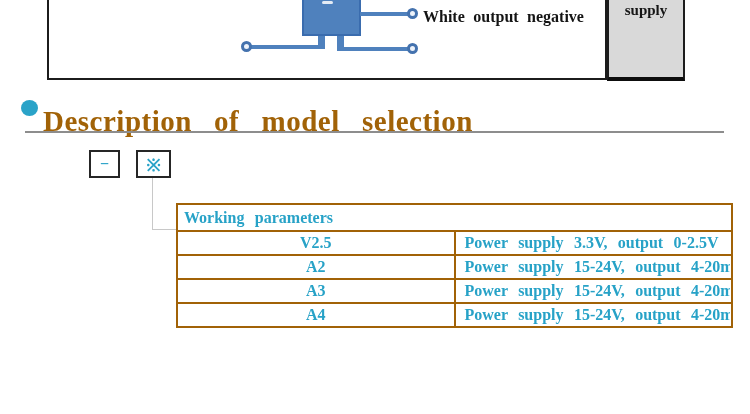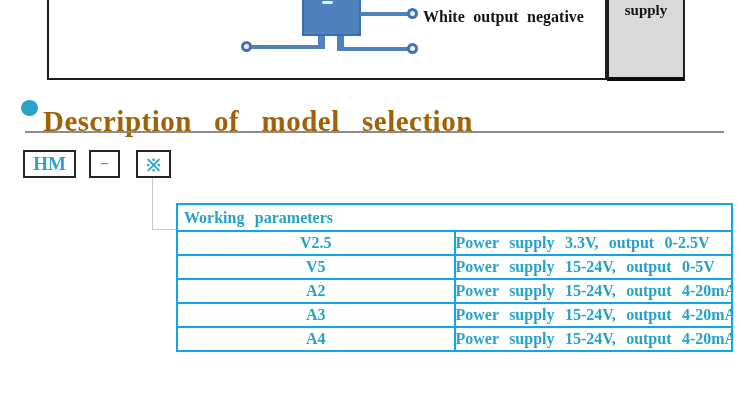--- a/index.html
+++ b/index.html
@@ -84,30 +84,30 @@
 
   .connector-v { left: 152px; top: 178px; width: 1px; height: 52px; background: #c8c8c8; }
   .connector-h { left: 152px; top: 229px; width: 24px; height: 1px; background: #c8c8c8; }
 
   
   .params-table {
     position: absolute; left: 176px; top: 203px; width: 557px;
     border-collapse: collapse; table-layout: fixed;
   }
   .params-table th, .params-table td {
-    border: 2px solid #0ea5e9;
+    border: 2px solid #a16207;
     color: #27a2c7; font-weight: bold; font-size: 16px;
     word-spacing: 0.4em; white-space: nowrap; overflow: hidden;
   }
   .params-table th {
     height: 27px; text-align: left; padding-left: 6px;
   }
-  .params-table td { height: 24px; }
+  .params-table td { height: 24px; border-radius: 6px; }
   .params-table td.model { width: 55px; text-align: center; }
-  .params-table td.desc  { }
+  .params-table td.desc  { padding-left: 9px; }
 </style>
 </head>
 <body>
 
 <div class="page">
 
   <div class="abs diagram-frame"></div>
 
   <div class="abs method-box">
     <span>supply</span>
@@ -125,39 +125,34 @@
   <div class="abs dot dot-left"></div>
   <div class="abs dot dot-tr"></div>
   <div class="abs dot dot-br"></div>
 
   <div class="abs wire-label label-tr">White output negative</div>
 
   <div class="abs heading-bullet"></div>
   <div class="abs heading-title">Description of model selection</div>
   <div class="abs heading-rule"></div>
 
-  <div class="abs code-box code-prefix">HM</div>
   <div class="abs code-box code-sep">−</div>
   <div class="abs code-box code-wildcard">※</div>
 
   <div class="abs connector-v"></div>
   <div class="abs connector-h"></div>
 
   <table class="params-table">
     <tbody>
         <tr>
       <th colspan="2">Working parameters</th>
     </tr>
     <tr>
       <td class="model">V2.5</td>
       <td class="desc">Power supply 3.3V, output 0-2.5V</td>
-    </tr>
-    <tr>
-      <td class="model">V5</td>
-      <td class="desc">Power supply 15-24V, output 0-5V</td>
     </tr>
     <tr>
       <td class="model">A2</td>
       <td class="desc">Power supply 15-24V, output 4-20mA, two line system</td>
     </tr>
     <tr>
       <td class="model">A3</td>
       <td class="desc">Power supply 15-24V, output 4-20mA, three wire system</td>
     </tr>
     <tr>

